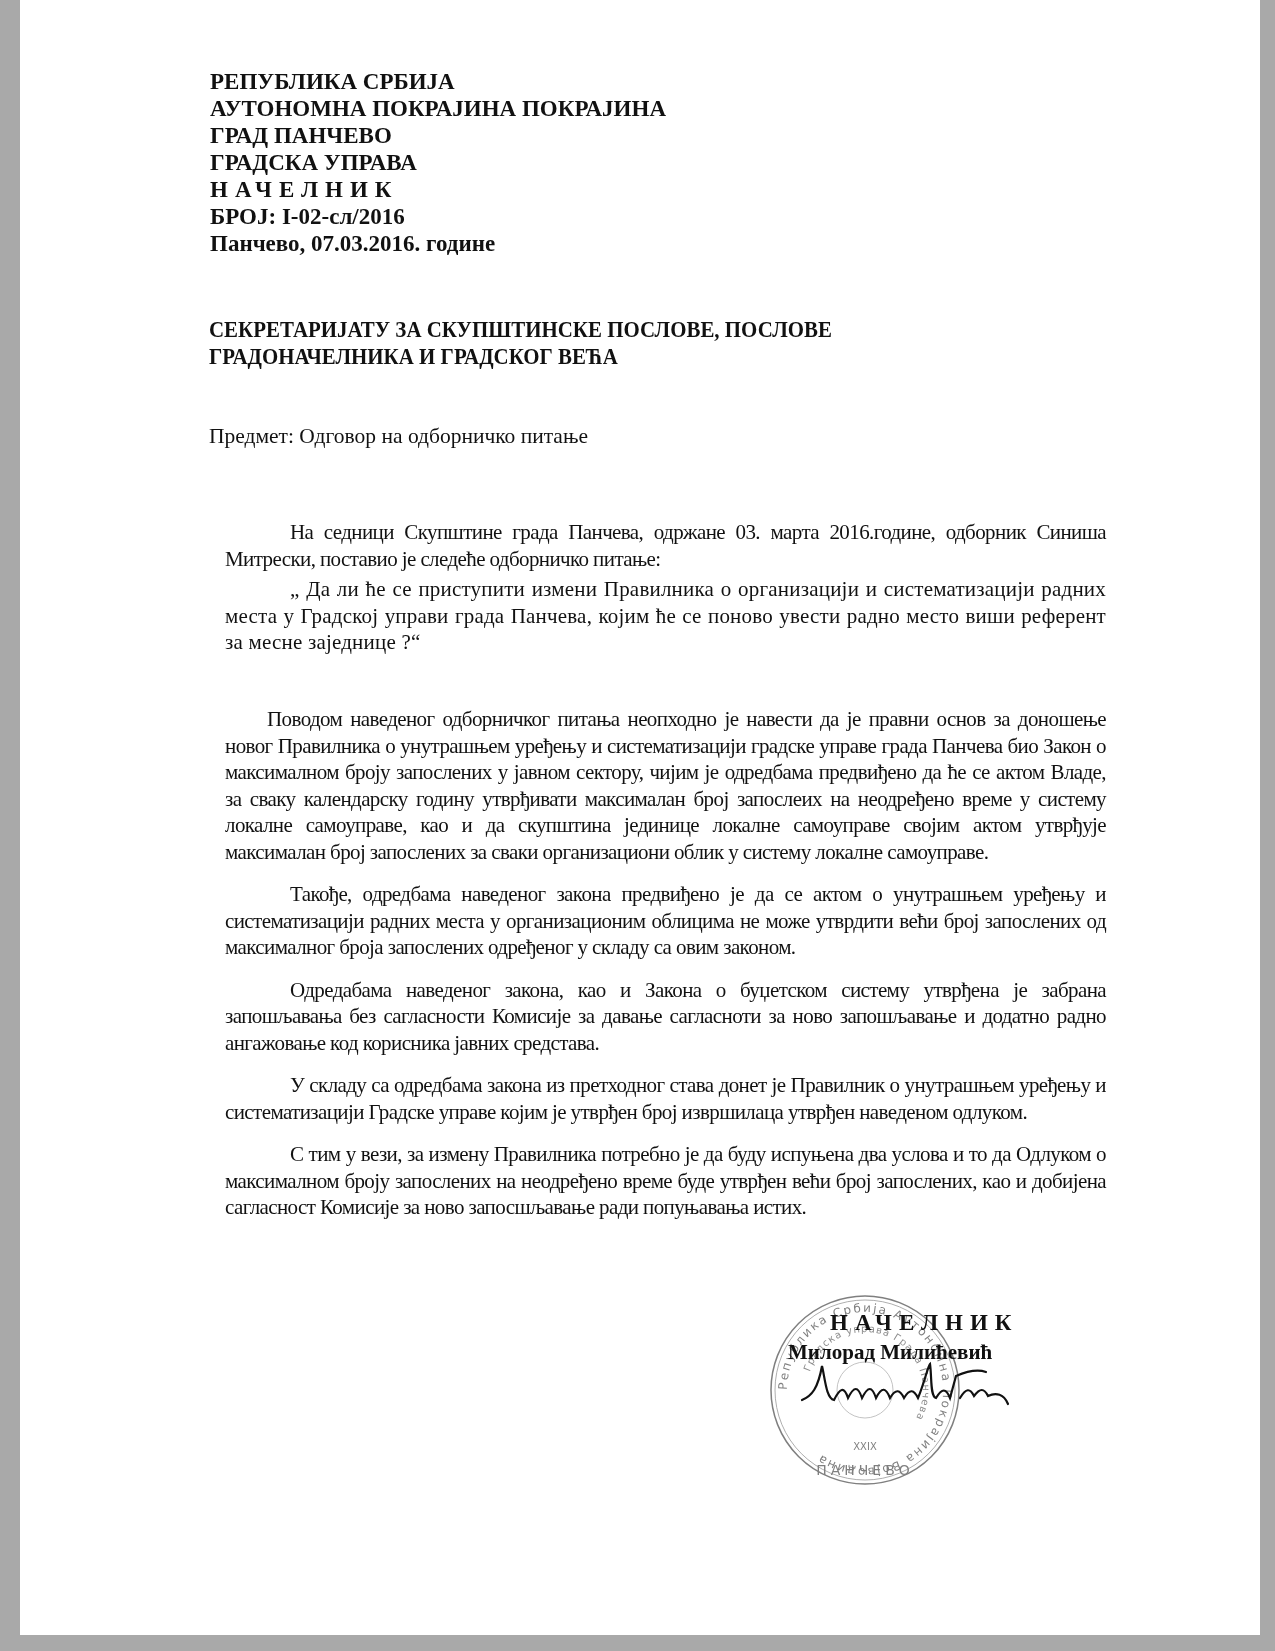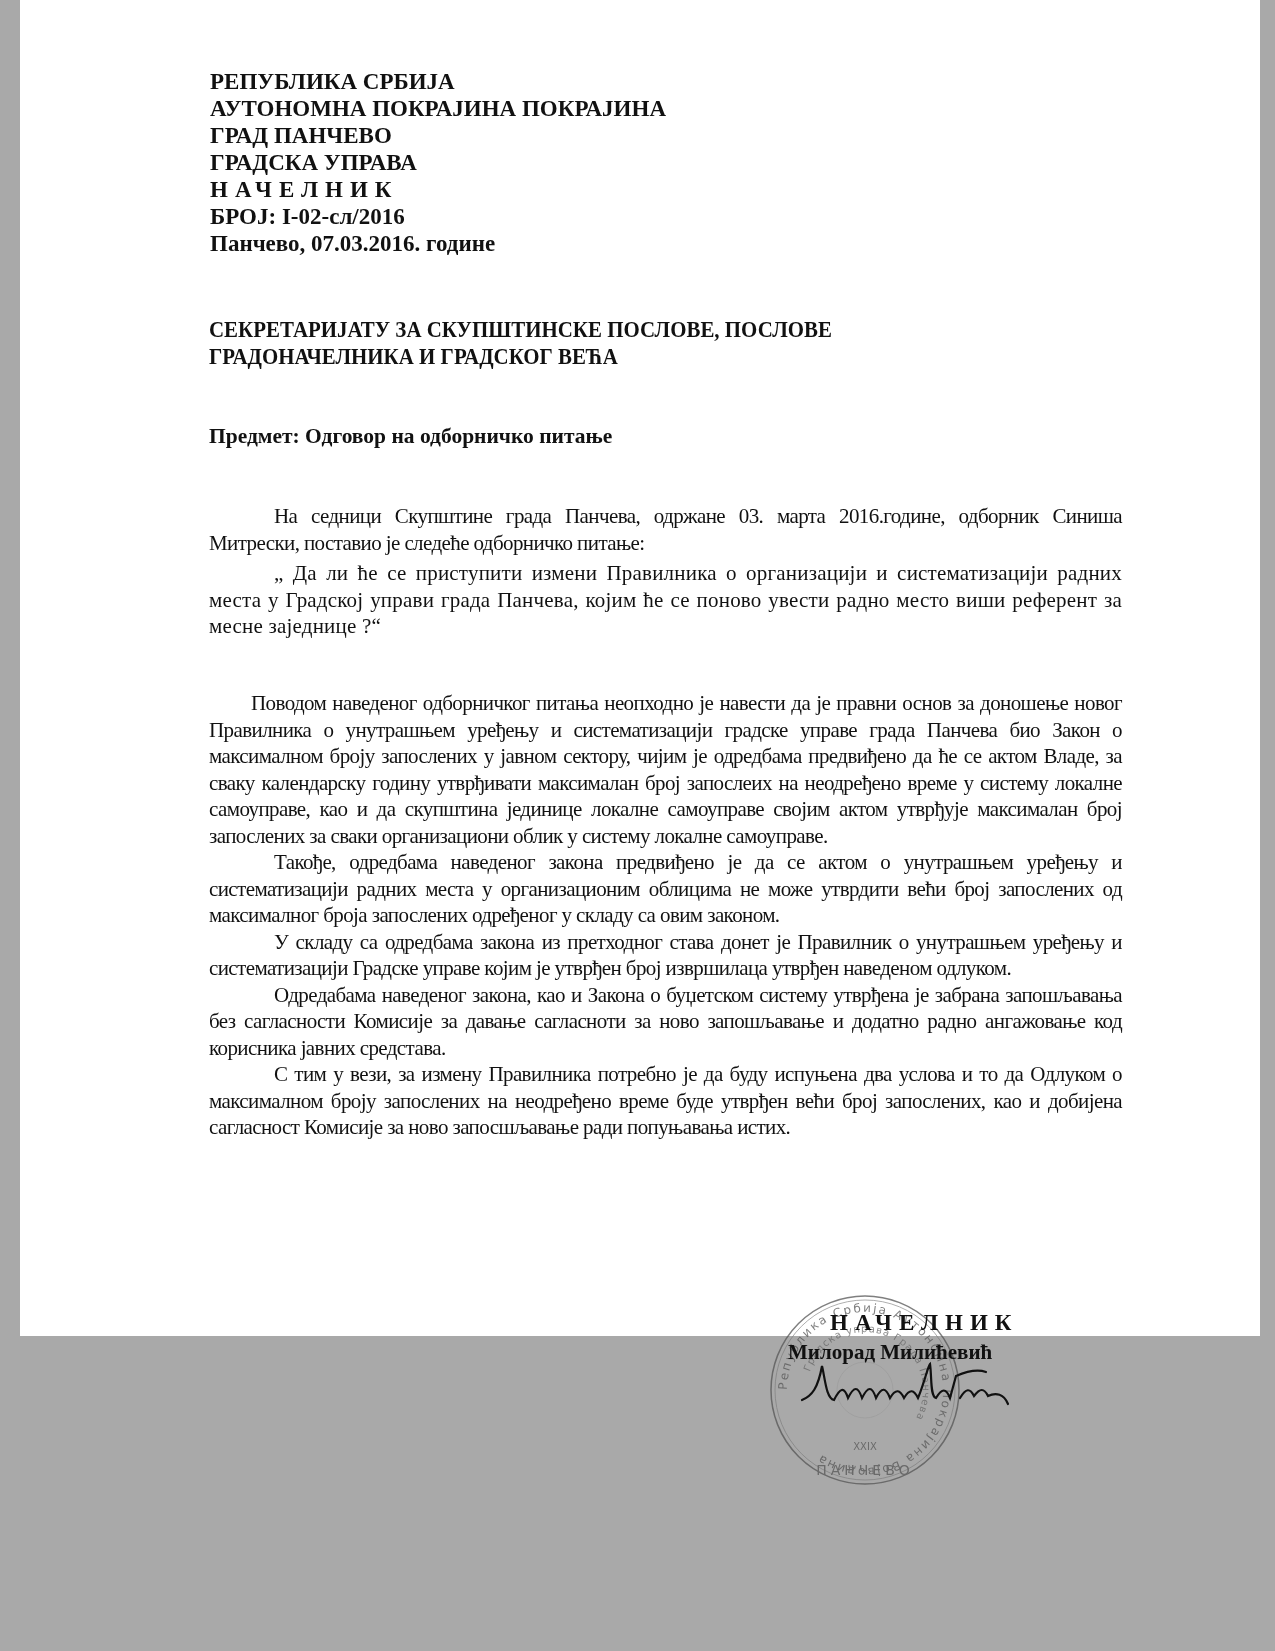--- a/index.html
+++ b/index.html
@@ -3,34 +3,34 @@
 <meta charset="utf-8">
 <style>
   html, body { margin: 0; padding: 0; }
   body {
     width: 1275px; height: 1651px; position: relative; overflow: hidden;
     background: #a9a9a9;
     font-family: "Liberation Serif", serif;
     color: #111;
   }
   .page {
-    position: absolute; left: 20px; top: 0; width: 1240px; height: 1336px;
+    position: absolute; left: 20px; top: 0; width: 1240px; height: 1635px;
     background: #ffffff;
   }
   .abs { position: absolute; white-space: nowrap; }
   .hdr { font-weight: bold; font-size: 23px; left: 190px; line-height: 27px; }
   .spaced { letter-spacing: 7px; }
   .recipient { font-weight: bold; font-size: 22.5px; left: 189px; line-height: 27px; transform: scaleX(0.93); transform-origin: left top; }
-  .subject { font-weight: bold; font-size: 21.5px; left: 189px; }
+  .subject { font-weight: normal; font-size: 21.5px; left: 189px; }
   .body-text {
     position: absolute; left: 189px; width: 913px;
     font-size: 21px; line-height: 26.5px; text-align: justify;
     transform: scaleX(1); 
   }
-  .body-text p { margin: 0; }
+  .body-text p { margin: 16px; }
   .ind { text-indent: 65px; }
   .ind2 { text-indent: 42px; }
   .narrow { letter-spacing: -0.6px; }
   .sig-title { font-weight: bold; font-size: 23px; letter-spacing: 7px; left: 810px; top: 1310px; }
   .sig-name { font-weight: bold; font-size: 21px; left: 768px; top: 1340px; }
   .stamp { position: absolute; left: 745px; top: 1290px; width: 200px; height: 200px; opacity: 0.75; }
   .signature { position: absolute; left: 780px; top: 1358px; width: 240px; height: 60px; }
 </style>
 </head>
 <body>
@@ -54,22 +54,22 @@
     <p class="ind">На седници Скупштине града Панчева, одржане 03. марта 2016.године, одборник Синиша Митрески, поставио је следеће одборничко питање:</p>
   </div>
 
   <div class="body-text" style="top:560px; letter-spacing:0.2px">
     <p class="ind">„ Да ли ће се приступити измени Правилника о организацији и систематизацији радних места у Градској управи града Панчева, којим ће се поново увести радно место виши референт за месне заједнице ?“</p>
   </div>
 
   <div class="body-text narrow" style="top:690px">
     <p class="ind2">Поводом наведеног одборничког питања неопходно је навести да је правни основ за доношење новог Правилника о унутрашњем уређењу и систематизацији градске управе града Панчева био Закон о максималном броју запослених у јавном сектору, чијим је одредбама предвиђено да ће се актом Владе, за сваку календарску годину утврђивати максималан број запослеих на неодређено време у систему локалне самоуправе, као и да скупштина јединице локалне самоуправе својим актом утврђује максималан број запослених за сваки организациони облик у систему локалне самоуправе.</p>
     <p class="ind">Такође,  одредбама наведеног закона предвиђено је да се актом о унутрашњем уређењу и систематизацији радних места у организационим облицима не може утврдити већи број запослених од максималног броја запослених одређеног у складу са овим законом.</p>
+    <p class="ind">Одредабама наведеног закона, као и Закона о буџетском систему утврђена је забрана запошљавања без сагласности Комисије за давање сагласноти за ново запошљавање и додатно радно ангажовање код корисника јавних средстава.</p>
     <p class="ind">У складу са одредбама закона из претходног става донет је Правилник о унутрашњем уређењу и систематизацији Градске управе којим је утврђен број извршилаца утврђен наведеном одлуком.</p>
-    <p class="ind">Одредабама наведеног закона, као и Закона о буџетском систему утврђена је забрана запошљавања без сагласности Комисије за давање сагласноти за ново запошљавање и додатно радно ангажовање код корисника јавних средстава.</p>
     <p class="ind">С тим у вези, за измену Правилника потребно је да буду испуњена два услова и то да Одлуком о максималном  броју запослених на неодређено време буде утврђен већи број запослених, као и добијена сагласност Комисије за ново запосшљавање ради попуњавања истих.</p>
   </div>
 
   <svg class="stamp" viewBox="0 0 200 200">
     <defs>
       <path id="stampArc" d="M 100 100 m -78 0 a 78 78 0 1 1 156 0 a 78 78 0 1 1 -156 0"></path>
       <path id="stampArcInner" d="M 100 100 m -58 0 a 58 58 0 1 1 116 0 a 58 58 0 1 1 -116 0"></path>
     </defs>
     <circle cx="100" cy="100" r="94" fill="none" stroke="#555" stroke-width="1.5"></circle>
     <circle cx="100" cy="100" r="90" fill="none" stroke="#777" stroke-width="0.8"></circle>

